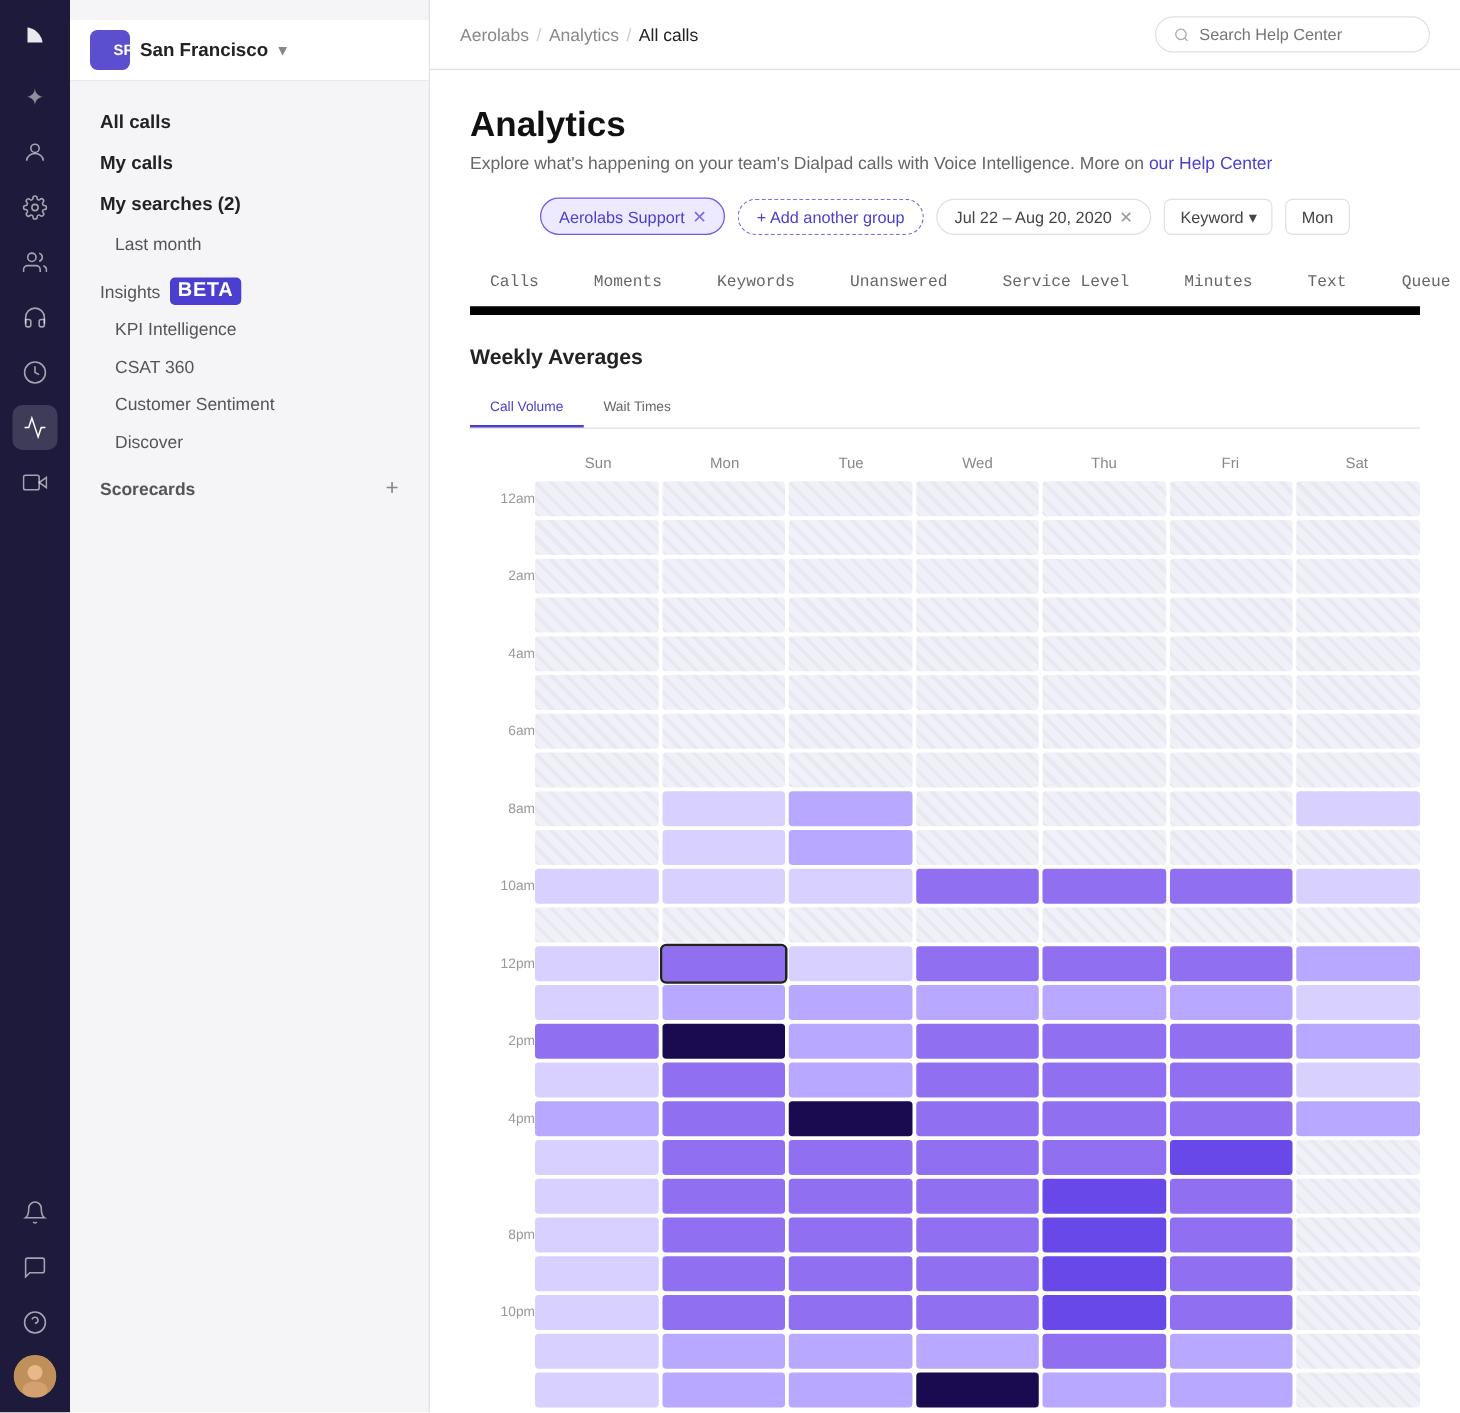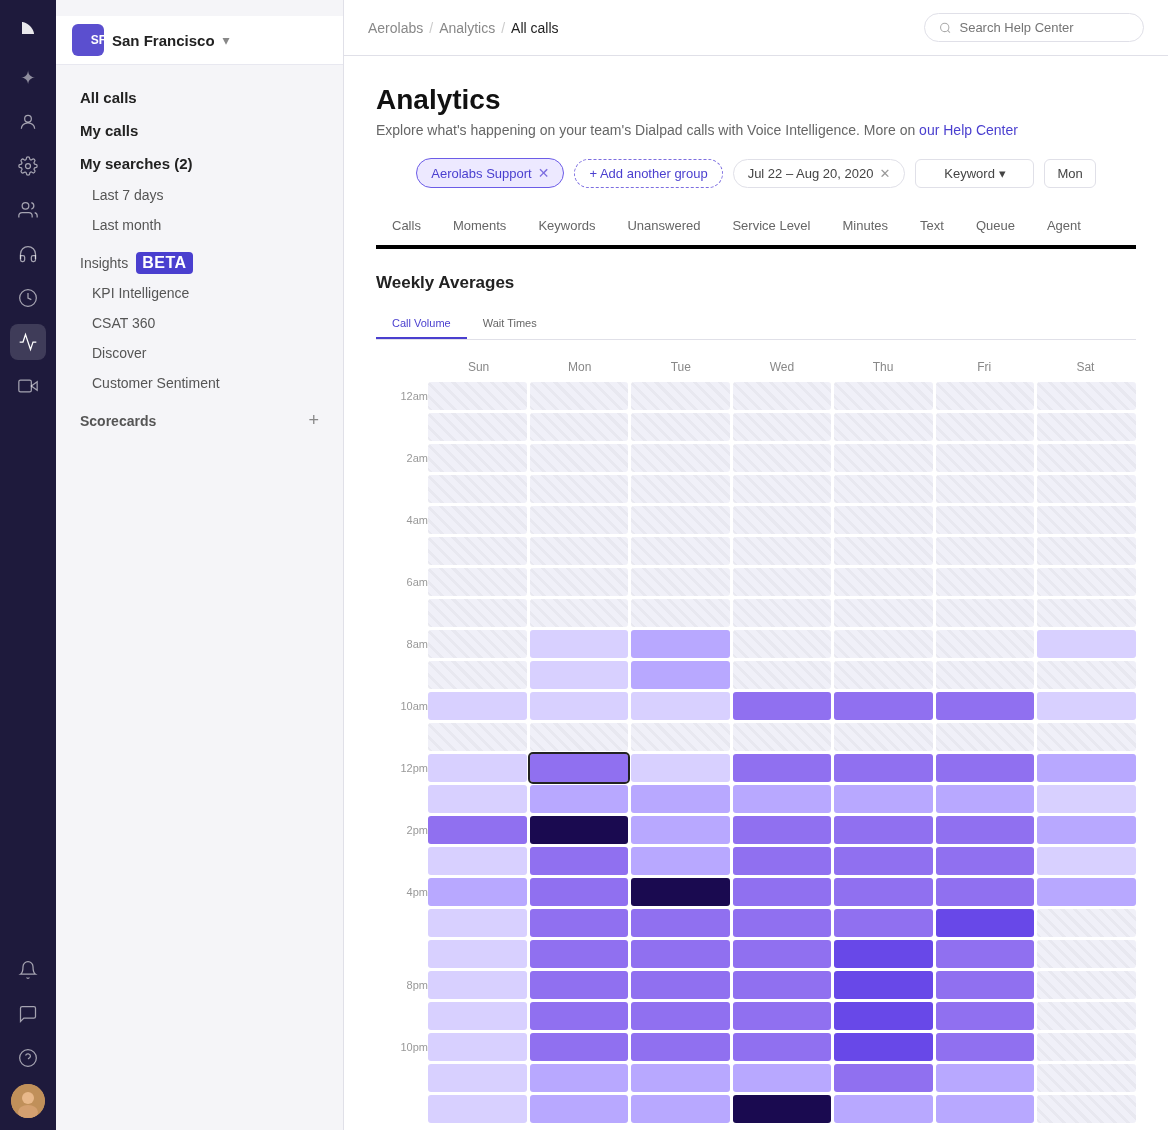--- a/index.html
+++ b/index.html
@@ -262,41 +262,42 @@
       cursor: pointer;
     }
     .date-filter .x { color: #999; cursor: pointer; }
     .keyword-btn {
       display: flex;
       align-items: center;
       gap: 4px;
       background: #fff;
       border: 1.5px solid #e0e0e8;
       border-radius: 6px;
-      padding: 6px 28px;
+      padding: 6px 12px;
       font-size: 13px;
       color: #444;
       cursor: pointer;
     }
     .mon-btn {
       background: #fff;
       border: 1.5px solid #e0e0e8;
       border-radius: 6px;
       padding: 6px 12px;
       font-size: 13px;
       color: #444;
       cursor: pointer;
     }
 
     
     .tabs {
       display: flex;
-      gap: 0;
-      border-bottom: 4px solid #000000;
+      gap: 12px;
+      border-bottom: 7px solid #000000;
       margin-bottom: 24px;
+      font-family: Liberation Mono, monospace;
     }
     .tab {
       padding: 10px 16px;
       font-size: 13px;
       color: #666;
       cursor: pointer;
       border-bottom: 2px solid transparent;
       white-space: nowrap;
     }
 
@@ -490,31 +491,30 @@
     <span class="workspace-name">San Francisco</span>
     <span class="workspace-chevron">▾</span>
   </div>
 
   <div style="height: 16px;"></div>
 
   <div class="sidebar-section-title">All calls</div>
   <div class="sidebar-section-title">My calls</div>
 
   <div class="sidebar-section-title">My searches (2)</div>
-  <div class="sidebar-item">Last 7 days</div>
   <div class="sidebar-item">Last month</div>
 
   <div class="insights-header">
     <span class="insights-label">Insights</span>
     <span class="beta-badge">BETA</span>
   </div>
   <div class="sidebar-item">KPI Intelligence</div>
   <div class="sidebar-item">CSAT 360</div>
+  <div class="sidebar-item">Customer Sentiment</div>
   <div class="sidebar-item">Discover</div>
-  <div class="sidebar-item">Customer Sentiment</div>
 
   <div class="scorecards-header">
     <span class="scorecards-label">Scorecards</span>
     <span class="scorecards-plus">+</span>
   </div>
 </div>
 
 <div class="main">
 
   <div class="topbar">

